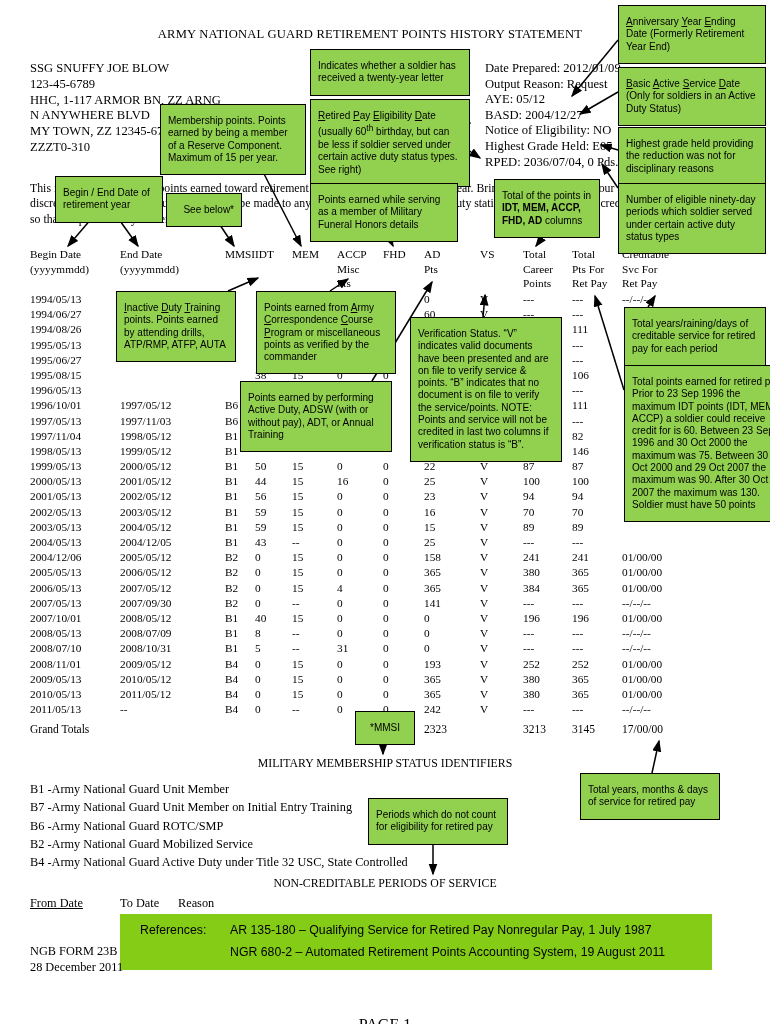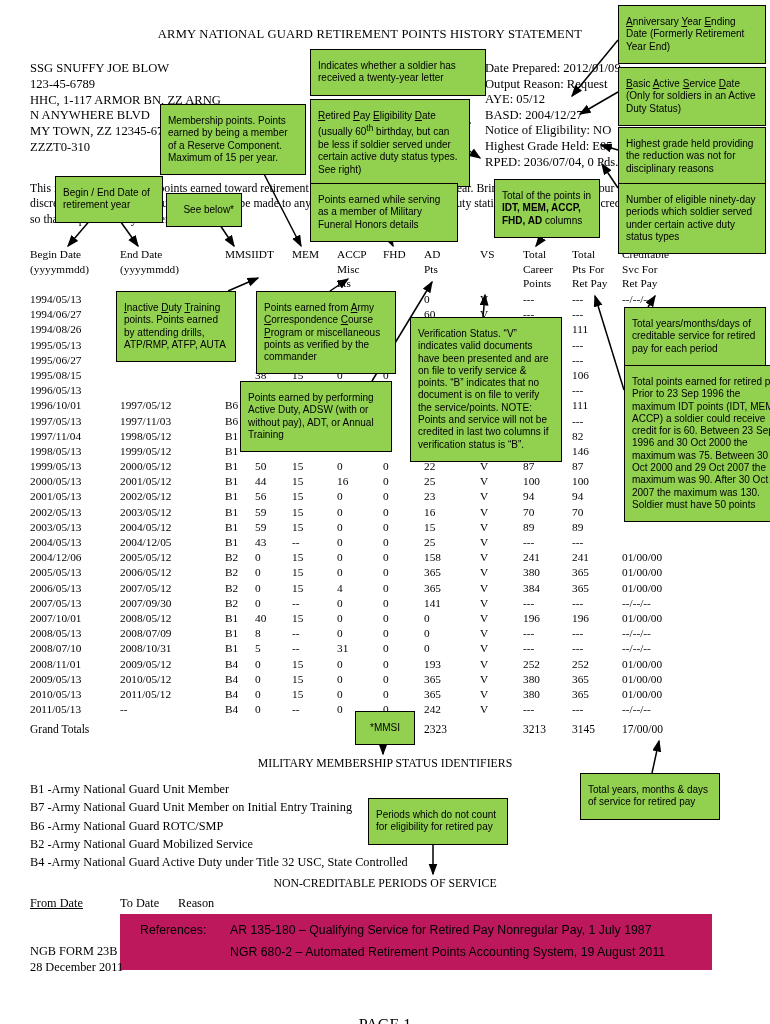--- a/index.html
+++ b/index.html
@@ -25,36 +25,36 @@
   .c10{width:50px}.c11{width:100px}
 
   .mmsi-title{left:0;top:756px;width:770px;text-align:center;font-size:11.8px}
   .mmsi-list{left:30px;top:780px;font-size:12.3px;line-height:18.3px}
   .noncred-title{left:0;top:876px;width:770px;text-align:center;font-size:11.8px}
   .noncred-cols{left:0;top:896px;width:770px;font-size:12.3px}
   .nc-from{position:absolute;left:30px;text-decoration:underline}
   .nc-to{position:absolute;left:120px}
   .nc-reason{position:absolute;left:178px}
 
-  .refs{left:120px;top:914px;width:592px;height:56px;background:#be185d;
+  .refs{left:120px;top:914px;width:592px;height:56px;background:#84cc16;
         font-family:"Liberation Sans",sans-serif;font-size:12.3px}
   .refs-label{position:absolute;left:20px;top:9px}
   .refs-l1{position:absolute;left:110px;top:9px}
   .refs-l2{position:absolute;left:110px;top:31px}
 
   .form-no{left:30px;top:944px;font-size:12.3px}
   .form-date{left:30px;top:960px;font-size:12.3px}
   .page-no{left:0;top:1016px;width:770px;text-align:center;font-size:16px}
 
   
   .callout{position:absolute;background:#92d050;border:1px solid #000;
            font-family:"Liberation Sans",sans-serif;font-size:10px;line-height:12.3px;
            padding:10px 7px;z-index:6}
   .co-aye{left:618px;top:5px;width:148px}
-  .co-twenty{left:310px;top:49px;width:176px}
+  .co-twenty{left:310px;top:49px;width:160px}
   .co-basd{left:618px;top:67px;width:148px}
   .co-membership{left:160px;top:104px;width:146px}
   .co-rped{left:310px;top:99px;width:160px}
   .co-grade{left:618px;top:127px;width:148px}
   .co-beginend{left:55px;top:176px;width:108px}
   .co-seebelow{left:166px;top:193px;width:76px;text-align:right}
   .co-funeral{left:310px;top:183px;width:148px}
   .co-totalpts{left:494px;top:179px;width:106px}
   .co-ninety{left:618px;top:183px;width:148px}
   .co-idt{left:116px;top:291px;width:120px}
@@ -619,21 +619,21 @@
   <div class="callout co-membership">Membership points. Points earned by being a member of a Reserve Component. Maximum of 15 per year.</div>
   <div class="callout co-rped"><u>R</u>etired <u>P</u>ay <u>E</u>ligibility <u>D</u>ate (usually 60<sup>th</sup> birthday, but can be less if soldier served under certain active duty status types. See right)</div>
   <div class="callout co-grade">Highest grade held providing the reduction was not for disciplinary reasons</div>
   <div class="callout co-beginend">Begin / End Date of retirement year</div>
   <div class="callout co-seebelow">See below*</div>
   <div class="callout co-funeral">Points earned while serving as a member of Military Funeral Honors details</div>
   <div class="callout co-totalpts">Total of the points in <b>IDT, MEM, ACCP, FHD, AD</b> columns</div>
   <div class="callout co-ninety">Number of eligible ninety-day periods which soldier served under certain active duty status types</div>
   <div class="callout co-idt"><u>I</u>nactive <u>D</u>uty <u>T</u>raining points. Points earned by attending drills, ATP/RMP, ATFP, AUTA</div>
   <div class="callout co-accp">Points earned from <u>A</u>rmy <u>C</u>orrespondence <u>C</u>ourse <u>P</u>rogram or miscellaneous points as verified by the commander</div>
-  <div class="callout co-credyears">Total years/months/days of creditable service for retired pay for each period</div>
+  <div class="callout co-credyears">Total years/raining/days of creditable service for retired pay for each period</div>
   <div class="callout co-vs">Verification Status. “V” indicates valid documents have been presented and are on file to verify service &amp; points. “B” indicates that no document is on file to verify the service/points. NOTE: Points and service will not be credited in last two columns if verification status is “B”.</div>
   <div class="callout co-ad">Points earned by performing Active Duty, ADSW (with or without pay), ADT, or Annual Training</div>
   <div class="callout co-totalret">Total points earned for retired pay. Prior to 23 Sep 1996 the maximum IDT points (IDT, MEM &amp; ACCP) a soldier could receive credit for is 60. Between 23 Sep 1996 and 30 Oct 2000 the maximum was 75. Between 30 Oct 2000 and 29 Oct 2007 the maximum was 90. After 30 Oct 2007 the maximum was 130. Soldier must have 50 points</div>
   <div class="callout co-mmsi">*MMSI</div>
   <div class="callout co-svcyears">Total years, months &amp; days of service for retired pay</div>
   <div class="callout co-noncred">Periods which do not count for eligibility for retired pay</div>
 
 </div>
 
 </body></html>

